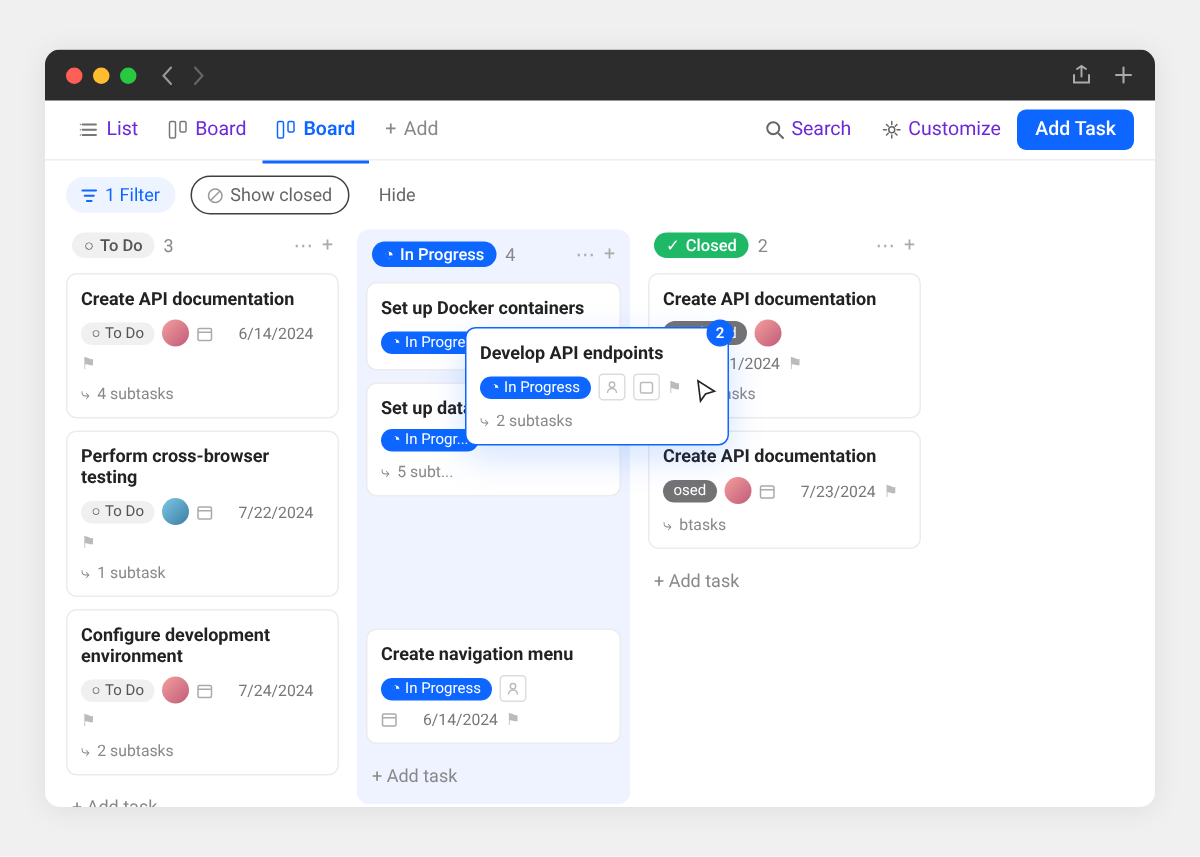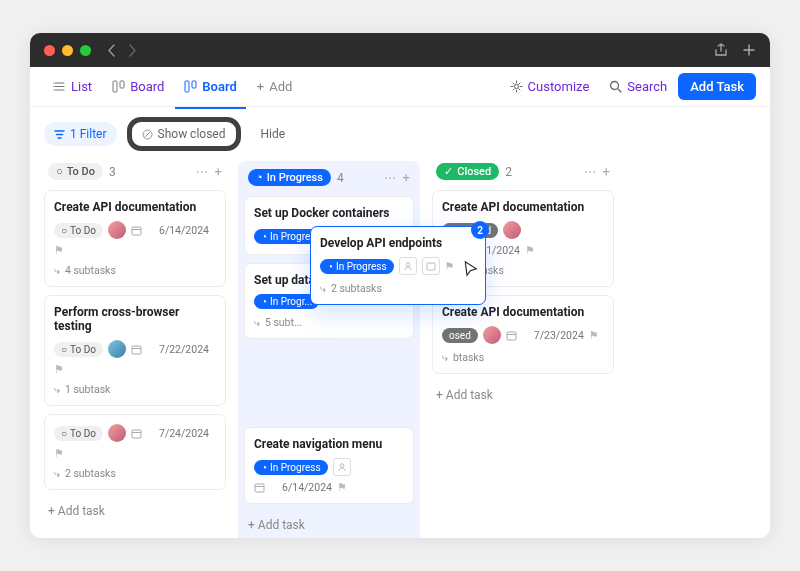--- a/index.html
+++ b/index.html
@@ -13,21 +13,21 @@
 .titleright{display:flex;gap:14px;color:#aaa;font-size:15px}
 .toolbar{display:flex;align-items:center;padding:0 14px;height:40px;border-bottom:1px solid #eee;gap:2px}
 .tabitem{display:flex;align-items:center;gap:5px;padding:6px 9px;font-size:13px;color:#6d28d9;border-radius:4px;cursor:pointer}
 .tabitem.active{color:#0c66ff;font-weight:600;position:relative}
 .tabitem.active::after{content:"";position:absolute;left:0;right:0;bottom:-9px;height:2px;background:#0c66ff}
 .spacer{flex:1}
 .addtask{background:#0c66ff;color:#fff;font-size:13px;font-weight:500;padding:6px 12px;border-radius:6px;cursor:pointer}
 .filterbar{display:flex;align-items:center;padding:10px 14px;gap:10px}
 .pill{display:flex;align-items:center;gap:5px;font-size:12px;padding:5px 10px;border-radius:14px;cursor:pointer}
 .pill.filter{background:#eef4ff;color:#0c66ff;font-weight:400}
-.pill.closed{border:5px solid #404040;color:#666}
+.pill.closed{border:1px solid #404040;color:#666}
 .hidebtn{font-size:12px;color:#666;padding:5px 10px}
 .board{display:flex;gap:12px;padding:0 14px 14px;align-items:flex-start;position:relative}
 .col{width:182px;display:flex;flex-direction:column;gap:8px}
 .col.highlight{background:#eef3ff;border-radius:8px;padding:6px}
 .col.highlight .colhead{padding:2px 4px}
 .colhead{display:flex;align-items:center;gap:6px;padding:2px 4px}
 .status{display:inline-flex;align-items:center;gap:4px;font-size:11px;padding:2px 8px;border-radius:10px;font-weight:500}
 .status.todo{background:#f0f0f0;color:#555}
 .status.prog{background:#0c66ff;color:#fff}
 .status.done{background:#1fb866;color:#fff}
@@ -116,31 +116,31 @@
         </svg>
       <span>Board</span>
     </div>
     <div class="tabitem" style="color:#888">
       <span>+</span>
       <span>Add</span>
     </div>
     <div class="spacer"></div>
     <div class="tabitem">
       <svg width="13" height="13" viewBox="0 0 13 13">
+          <circle cx="5.5" cy="5.5" r="4" stroke="#666" fill="none" stroke-width="1.3"></circle>
+          <path d="M9 9l3 3" stroke="#666" stroke-width="1.3" stroke-linecap="round"></path>
+        </svg>
+      <span>Search</span>
+    </div>
+    <div class="tabitem">
+      <svg width="13" height="13" viewBox="0 0 13 13">
           <circle cx="6.5" cy="6.5" r="2" stroke="#666" fill="none"></circle>
           <path d="M6.5 1v2M6.5 10v2M1 6.5h2M10 6.5h2M3 3l1.2 1.2M8.8 8.8L10 10M10 3L8.8 4.2M4.2 8.8L3 10" stroke="#666" stroke-width="1" stroke-linecap="round"></path>
         </svg>
       <span>Customize</span>
-    </div>
-    <div class="tabitem">
-      <svg width="13" height="13" viewBox="0 0 13 13">
-          <circle cx="5.5" cy="5.5" r="4" stroke="#666" fill="none" stroke-width="1.3"></circle>
-          <path d="M9 9l3 3" stroke="#666" stroke-width="1.3" stroke-linecap="round"></path>
-        </svg>
-      <span>Search</span>
     </div>
     <div class="addtask">Add Task</div>
   </div>
 
   <div class="filterbar">
     <div class="pill filter">
       <svg width="11" height="11" viewBox="0 0 11 11">
           <path d="M1 2h9M2.5 5.5h6M4 9h3" stroke="#0c66ff" stroke-width="1.4" stroke-linecap="round"></path>
         </svg>
       <span>1 Filter</span>
@@ -204,20 +204,21 @@
             </span>
           <span class="flag">⚑</span>
         </div>
         <div class="subrow">
             <span>⤷</span>
             <span>1 subtask</span>
           </div>
       </div>
 
       <div class="card">
+        <div class="cardtitle">Configure development environment</div>
         <div class="cardrow">
           <span class="mstatus todo">○ <span>To Do</span></span>
           <span class="avatar av1"></span>
           <span class="date">
               <svg width="11" height="11" viewBox="0 0 11 11">
                 <rect x="1" y="2" width="9" height="8" rx="1" stroke="#aaa" fill="none"></rect>
                 <path d="M1 4.5h9" stroke="#aaa"></path>
               </svg>
               <span>7/24/2024</span>
             </span>

